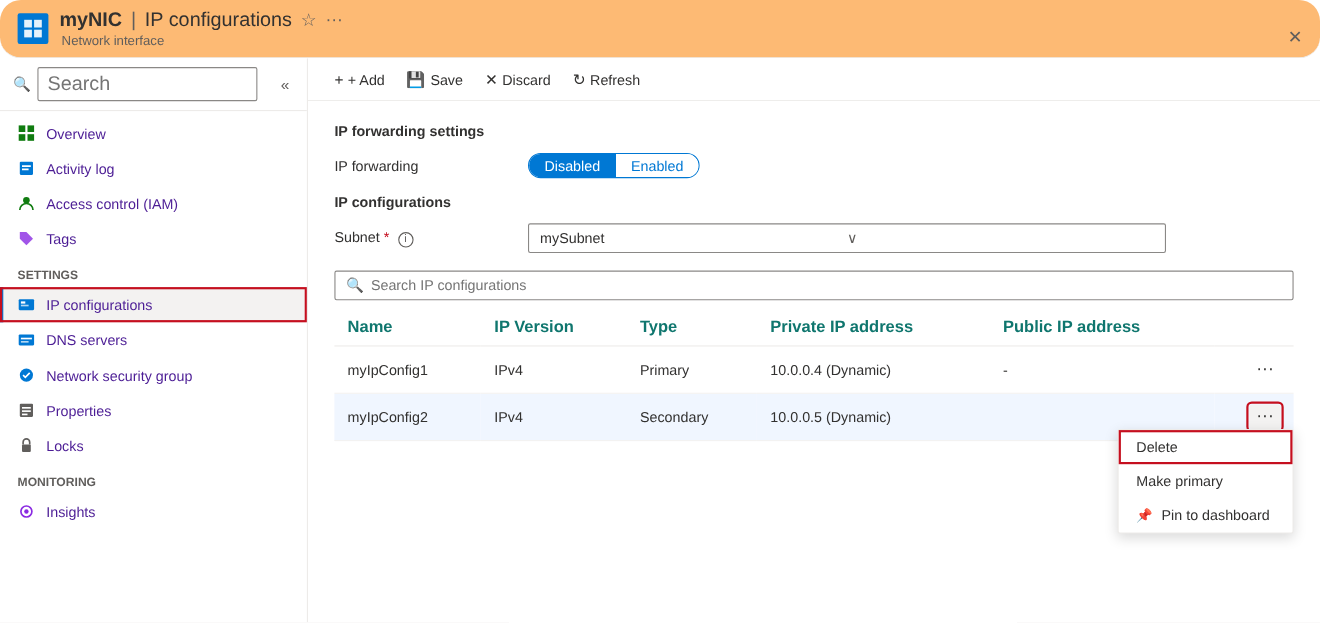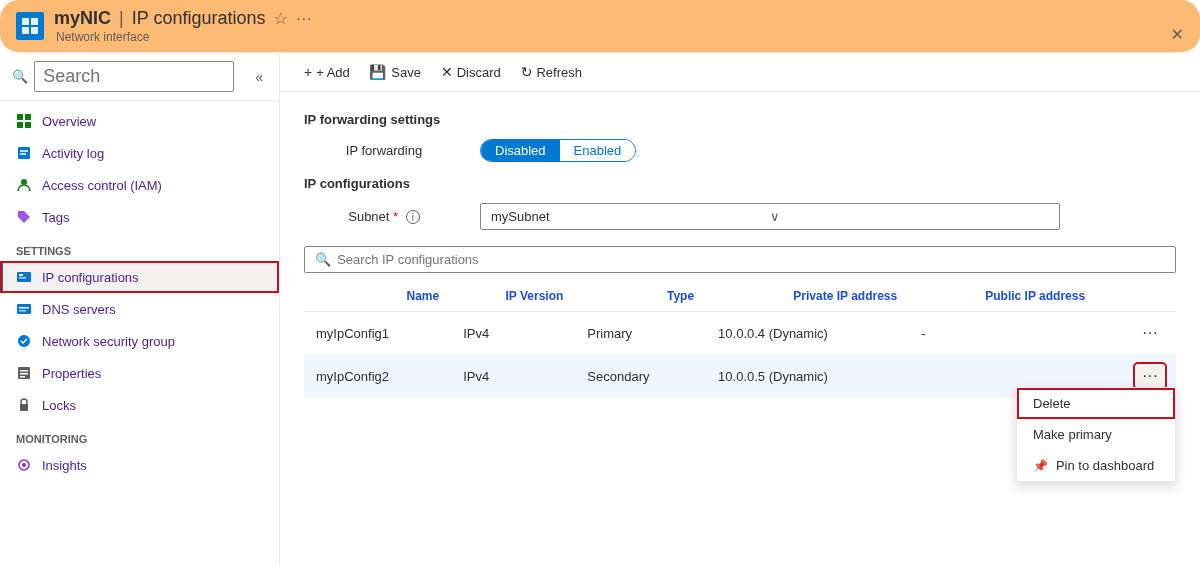--- a/index.html
+++ b/index.html
@@ -166,21 +166,20 @@
       display: flex;
       align-items: center;
       margin-bottom: 14px;
       gap: 16px;
     }
     .form-label {
       width: 160px;
       color: #323130;
       font-size: 13px;
       flex-shrink: 0;
-      text-align: center;
     }
     .form-value { color: #323130; }
     .form-value a { color: #0078d4; text-decoration: none; }
 
     
     .toggle-group {
       display: flex;
       border-radius: 12px;
       overflow: hidden;
       border: 1px solid #0078d4;
@@ -225,25 +224,25 @@
     }
     .table-search input {
       border: none;
       outline: none;
       font-size: 13px;
       width: 100%;
     }
 
     .ip-table { width: 100%; border-collapse: collapse; }
     .ip-table th {
-      text-align: right;
+      text-align: left;
       padding: 8px 12px;
-      font-size: 12px;
+      font-size: 15px;
       font-weight: 600;
-      color: #1d4ed8;
+      color: #0f766e;
       border-bottom: 1px solid #edebe9;
     }
     .ip-table td {
       padding: 10px 12px;
       font-size: 13px;
       border-bottom: 1px solid #f3f2f1;
       vertical-align: middle;
     }
     .ip-table tr.highlighted td { background: #f0f6ff; }
 

